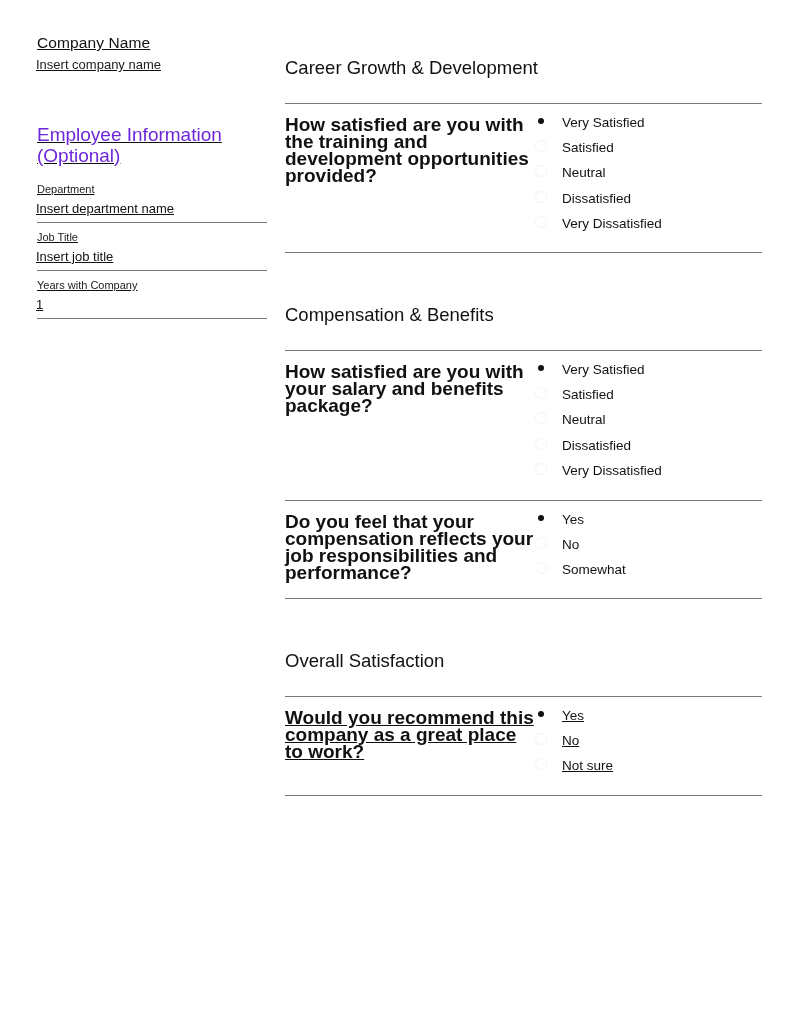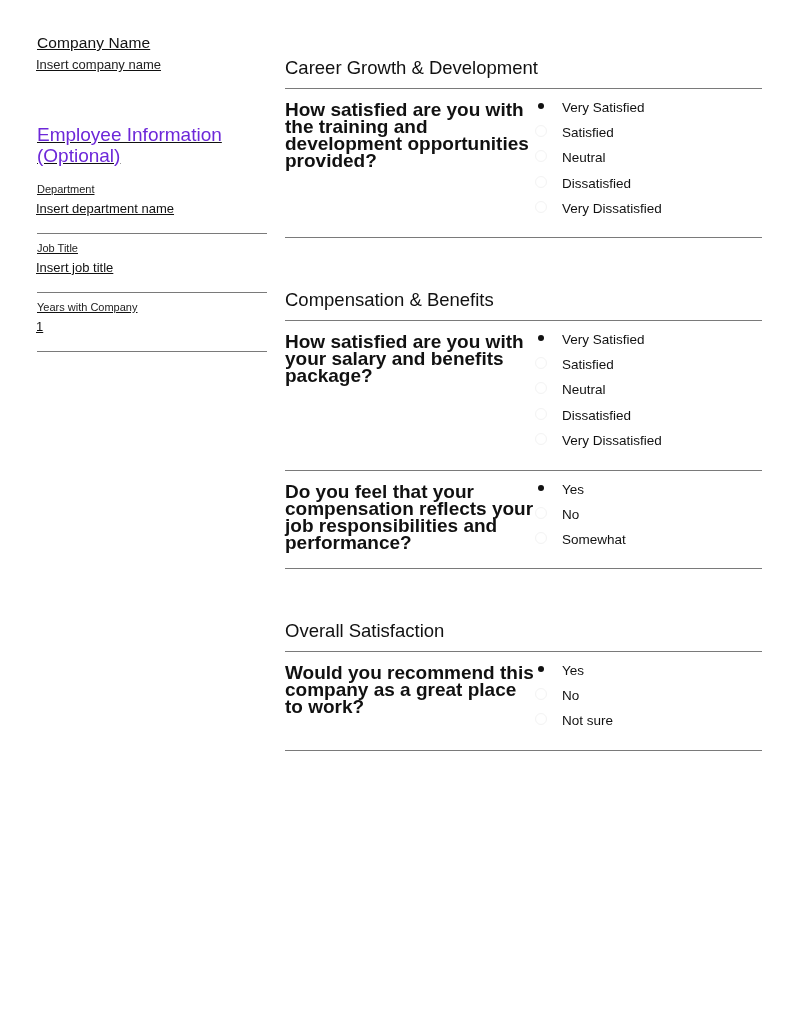--- a/index.html
+++ b/index.html
@@ -39,21 +39,21 @@
       margin-left: -1px;
     }
     .emp-info-heading {
       margin-top: 51px;
       font-size: 19px;
       line-height: 21px;
       color: #6d28d9;
     }
     .field {
       border-bottom: 1.5px solid #7a7a7a;
-      padding-bottom: 16px;
+      padding-bottom: 5px;
     }
     .field-label {
       font-size: 11px;
       color: #222;
       line-height: 13px;
     }
     .field-value {
       margin-top: 5px;
       font-size: 13px;
       color: #111;
@@ -76,21 +76,21 @@
       font-weight: 500;
       line-height: 34px;
       letter-spacing: -0.5px;
       color: #0e0e0e;
       width: 360px;
     }
     .section-title {
       font-size: 18.5px;
       line-height: 22px;
       color: #111;
-      padding-bottom: 9px;
+      padding-bottom: 24px;
       border-bottom: 1.5px solid #7a7a7a;
     }
     .section {
       margin-top: 0;
     }
     .sec1 { margin-top: 27px; }
     .sec2 { margin-top: 51px; }
     .sec3 { margin-top: 51px; }
 
     .question-row {
@@ -137,21 +137,21 @@
       background: #111;
     }
     .option-label {
       font-size: 13.5px;
       color: #111;
       line-height: 16px;
     }
     .q-career { height: 149px; }
     .q-salary { height: 150px; }
     .q-comp { height: 98px; }
-    .q-recommend { height: 99px; }
+    .q-recommend { height: 99px; text-decoration: underline; }
   </style>
 </head>
 <body>
 
 <div class="page">
 
   <aside class="left-col">
     <div class="company-name-label">Company Name</div>
     <div class="company-name-value">Insert company name</div>
 

